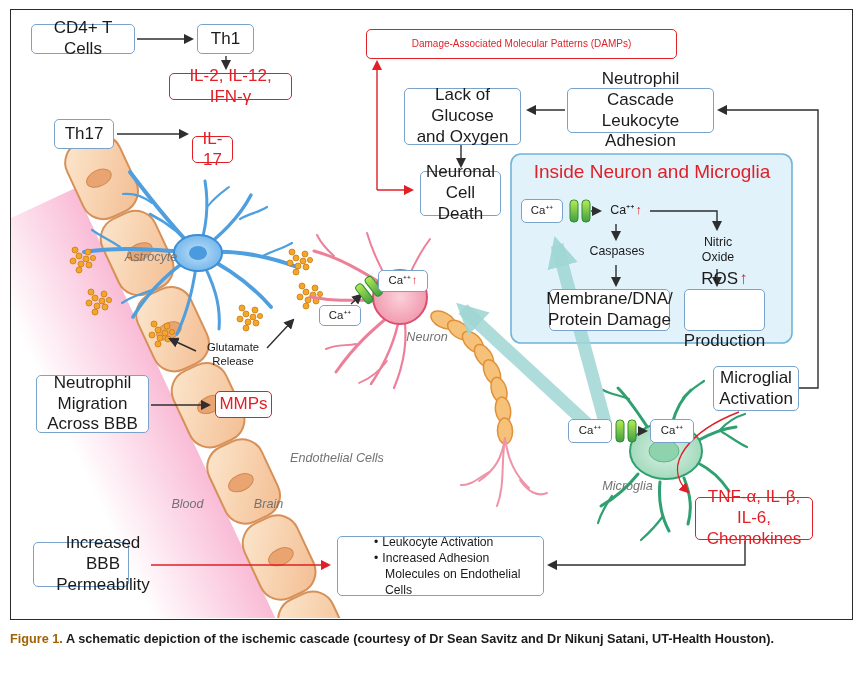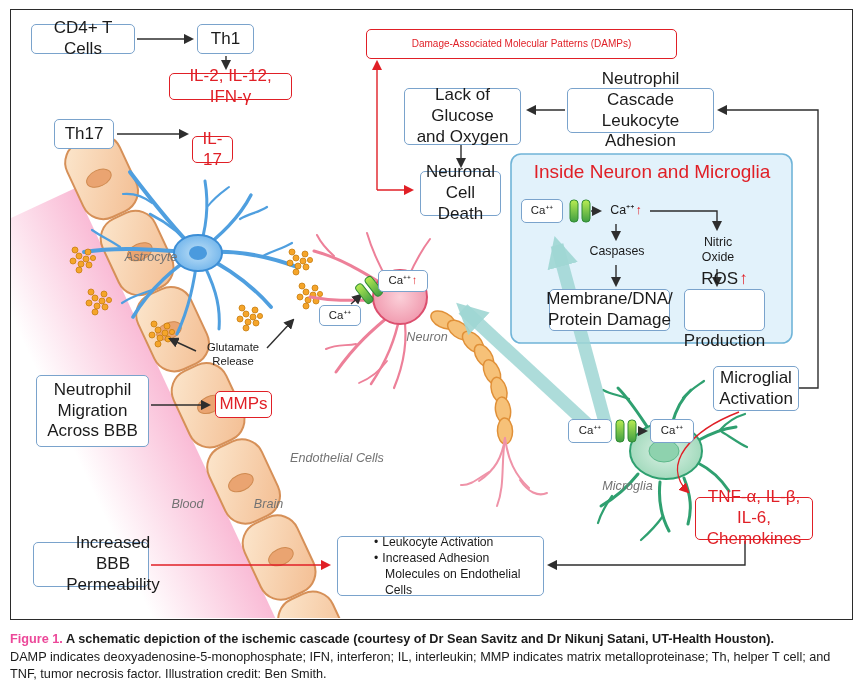--- a/index.html
+++ b/index.html
@@ -17,21 +17,21 @@
   .up{color:#e01f26;font-weight:bold;margin-left:1px;}
   .paneltitle{position:absolute;color:#e01f26;font-size:19px;text-align:center;}
   .damps{font-size:10px;}
   .list{align-items:flex-start;justify-content:center;flex-direction:column;text-align:left;padding:5px 8px;white-space:normal;font-size:12.2px;line-height:1.32;}
   .li{padding-left:11px;text-indent:-11px;}
   .li .b{margin-right:4px;}
   .rowflex{flex-direction:row;}
   .colflex{flex-direction:column;line-height:1.2;gap:41px;}
   .caption{position:absolute;left:10px;top:631px;width:845px;font-size:12.7px;line-height:1.38;color:#1b1b1b;}
   .capbold{font-weight:bold;}
-  .figlab{color:#ec4899;font-weight:bold;text-align:center;}
+  .figlab{color:#a16207;font-weight:bold;text-align:center;}
 </style>
 </head>
 <body>
 
 <div class="page">
 
   <svg class="art" width="865" height="691" viewBox="0 0 865 691">
     <defs>
       <linearGradient id="tanG" x1="0" y1="0" x2="1" y2="1">
         <stop offset="0" stop-color="#fce8cf"></stop>
@@ -271,25 +271,25 @@
   </div>
   <div class="bx small" style="left:319px;top:305px;width:42px;height:21px;">Ca⁺⁺</div>
 
   <div class="bx small" style="left:568px;top:419px;width:44px;height:24px;">Ca⁺⁺</div>
   <div class="bx small" style="left:650px;top:419px;width:44px;height:24px;">Ca⁺⁺</div>
   <div class="bx" style="left:713px;top:366px;width:86px;height:45px;">Microglial
 Activation</div>
   <div class="bx red" style="left:695px;top:497px;width:118px;height:43px;">TNF-α, IL-β,
 IL-6, Chemokines</div>
 
-  <div class="bx" style="left:36px;top:375px;width:113px;height:72px;">Neutrophil
+  <div class="bx" style="left:36px;top:375px;width:113px;height:58px;">Neutrophil
 Migration
 Across BBB</div>
   <div class="bx red" style="left:215px;top:391px;width:57px;height:27px;">MMPs</div>
-  <div class="bx" style="left:33px;top:542px;width:116px;height:45px;padding-left:48px;">Increased BBB
+  <div class="bx" style="left:33px;top:542px;width:96px;height:45px;padding-left:48px;">Increased BBB
 Permeability</div>
   <div class="bx list" style="left:337px;top:536px;width:207px;height:60px;padding-left:36px;">
     <div class="li"><span class="b">•</span><span>Leukocyte Activation</span></div>
     <div class="li"><span class="b">•</span><span>Increased Adhesion Molecules on Endothelial Cells</span></div>
   </div>
 
   <div class="lbl" style="left:115px;top:250px;width:72px;">Astrocyte</div>
   <div class="lbl" style="left:397px;top:330px;width:60px;">Neuron</div>
   <div class="lbl" style="left:590px;top:479px;width:75px;">Microglia</div>
   <div class="lbl" style="left:282px;top:451px;width:110px;">Endothelial Cells</div>
@@ -297,16 +297,15 @@
   <div class="lbl" style="left:246px;top:497px;width:45px;">Brain</div>
 
   <div class="plain" style="left:197px;top:340px;width:72px;height:28px;font-size:11.3px;">Glutamate
 Release</div>
 
   <div class="caption">
     <div class="capbold">
       <span class="figlab">Figure 1.</span>
       <span>A schematic depiction of the ischemic cascade (courtesy of Dr Sean Savitz and Dr Nikunj Satani, UT-Health Houston).</span>
     </div>
-    <div>DAMP indicates deoxyadenosine-5-monophosphate; IFN, interferon; IL, interleukin; MMP indicates matrix metalloproteinase; Th, helper T cell; and TNF, tumor necrosis factor. Illustration credit: Ben Smith.</div>
   </div>
 
 </div>
 
 </body></html>

